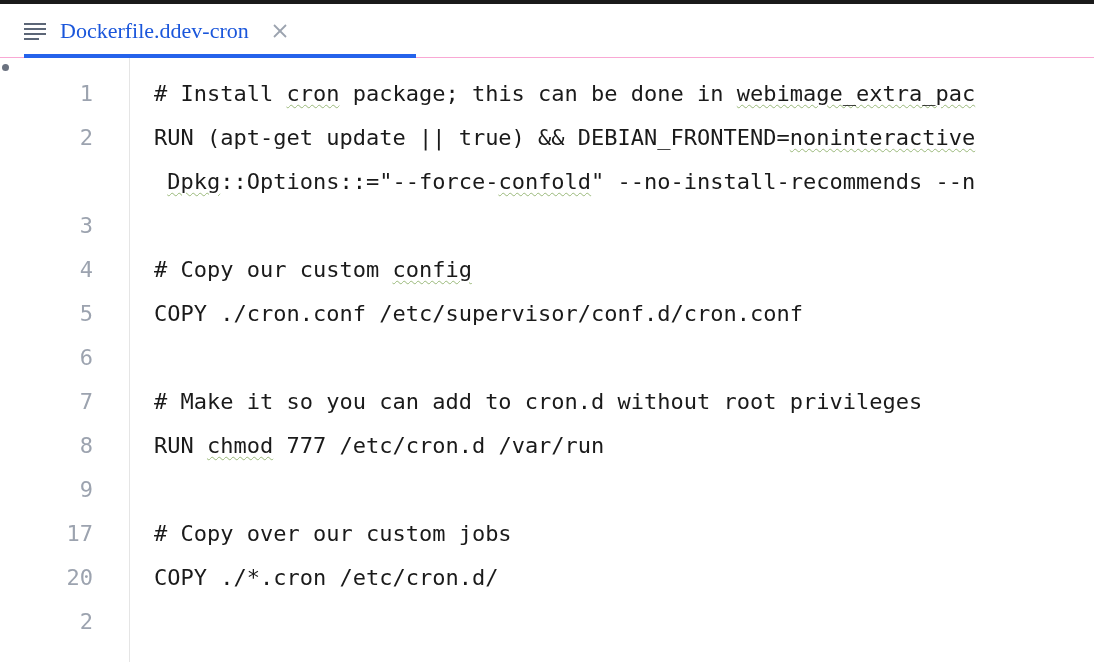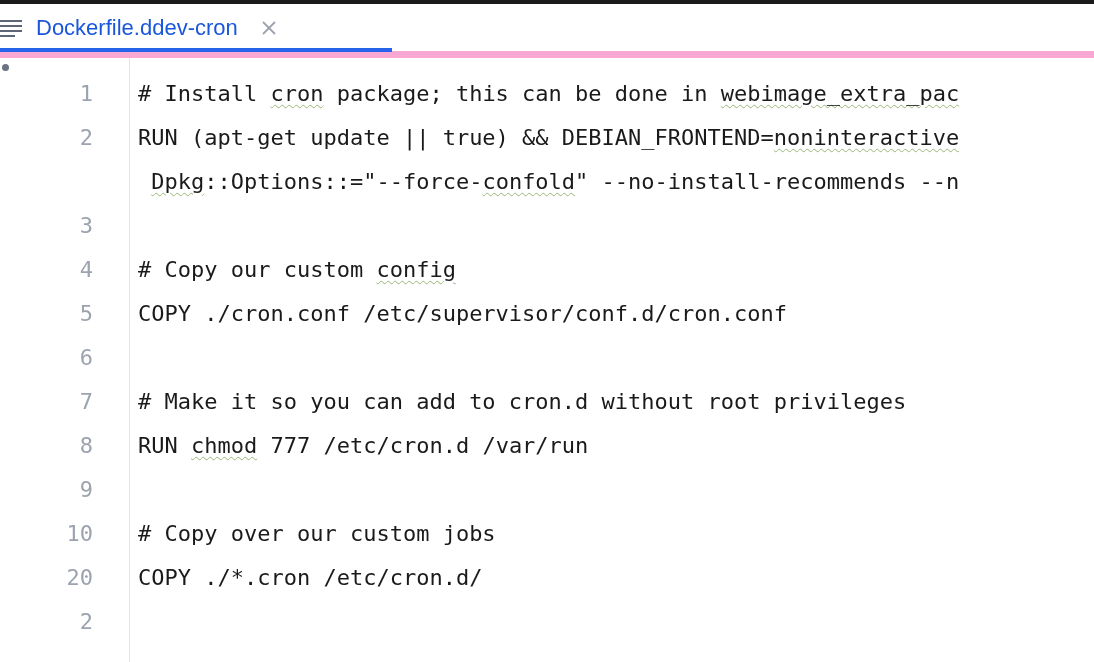--- a/index.html
+++ b/index.html
@@ -17,22 +17,24 @@
     }
     .top-border {
       height: 4px;
       background: #1a1a1a;
       width: 100%;
     }
     .tab-bar {
       display: flex;
       align-items: center;
       height: 54px;
-      border-bottom: 7px solid #f9a8d4;
+      border-bottom: 1px solid #f9a8d4;
+      padding-left: 24px;
       position: relative;
+      font-family: Liberation Serif, serif;
     }
     .tab {
       display: flex;
       align-items: center;
       gap: 14px;
       height: 100%;
       position: relative;
     }
     .tab-icon {
       color: #4a5568;
@@ -96,20 +98,21 @@
       padding-left: 8px;
       font-family: "SF Mono", Monaco, Menlo, Consolas, monospace;
       font-size: 22px;
       line-height: 44px;
       color: #1a1a1a;
       white-space: pre;
       overflow: hidden;
     }
     .code-line {
       height: 44px;
+      margin-left: 16px;
     }
     .squiggle {
       text-decoration-line: underline;
       text-decoration-style: wavy;
       text-decoration-color: #9ab87a;
       text-decoration-thickness: 1px;
       text-underline-offset: 3px;
     }
   </style>
 </head>
@@ -144,18 +147,18 @@
       <div class="gutter-line">1</div>
       <div class="gutter-line">2</div>
       <div class="gutter-line"></div>
       <div class="gutter-line">3</div>
       <div class="gutter-line">4</div>
       <div class="gutter-line">5</div>
       <div class="gutter-line">6</div>
       <div class="gutter-line">7</div>
       <div class="gutter-line">8</div>
       <div class="gutter-line">9</div>
-      <div class="gutter-line">10</div>
+      <div class="gutter-line">17</div>
       <div class="gutter-line">20</div>
       <div class="gutter-line">2</div>
     </div>
   <div class="code-area" id="code"><div class="code-line"><span># Install </span><span class="squiggle">cron</span><span> package; this can be done in </span><span class="squiggle">webimage_extra_pac</span></div><div class="code-line"><span>RUN (apt-get update || true) &amp;&amp; DEBIAN_FRONTEND=</span><span class="squiggle">noninteractive</span></div><div class="code-line"><span> </span><span class="squiggle">Dpkg</span><span>::Options::="--force-</span><span class="squiggle">confold</span><span>" --no-install-recommends --n</span></div><div class="code-line"><span></span></div><div class="code-line"><span># Copy our custom </span><span class="squiggle">config</span></div><div class="code-line"><span>COPY ./cron.conf /etc/supervisor/conf.d/cron.conf</span></div><div class="code-line"><span></span></div><div class="code-line"><span># Make it so you can add to cron.d without root privileges</span></div><div class="code-line"><span>RUN </span><span class="squiggle">chmod</span><span> 777 /etc/cron.d /var/run</span></div><div class="code-line"><span></span></div><div class="code-line"><span># Copy over our custom jobs</span></div><div class="code-line"><span>COPY ./*.cron /etc/cron.d/</span></div><div class="code-line"><span></span></div></div>
 </div>
 
 </body></html>

